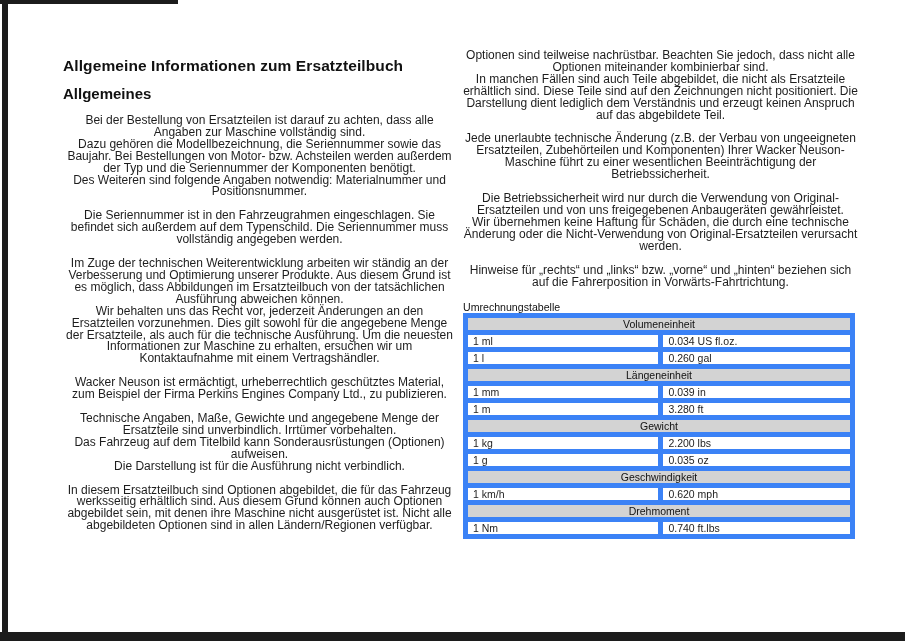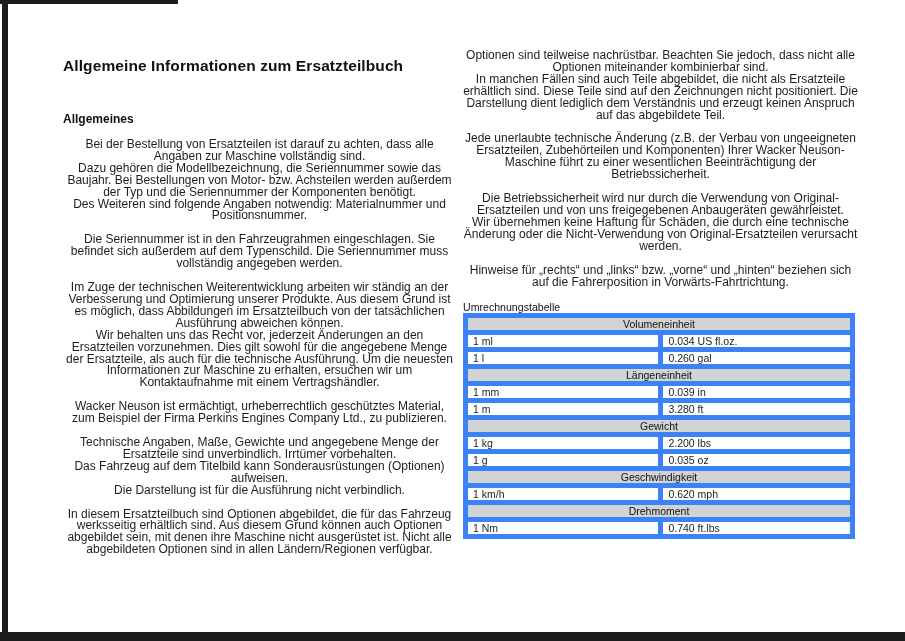--- a/index.html
+++ b/index.html
@@ -18,24 +18,24 @@
   .bar-left   { left:2px; top:0; width:6px; height:641px; }
   .bar-top    { left:0; top:0; width:178px; height:4px; }
   .bar-bottom { left:0; top:632px; width:905px; height:9px; }
 
   .col { position:absolute; }
   .col-left  { left:63px;  top:57px; width:393px; }
   .col-right { left:463px; top:50px; width:395px; }
 
   .doc-title {
     font-size:15.5px; font-weight:bold; color:#111;
-    margin-bottom:37px; letter-spacing:0.1px;
+    margin-bottom:10px; letter-spacing:0.1px;
   }
   .sec-heading {
-    font-size:12px; font-weight:bold; color:#111;
+    font-size:15px; font-weight:bold; color:#111;
     margin-bottom:13px;
   }
   .para {
     font-size:12px; line-height:11.9px;
     white-space:pre-line;
     margin-bottom:12px;
     color:#1d1d1d;
     text-align:center;
   }
   .table-heading {

